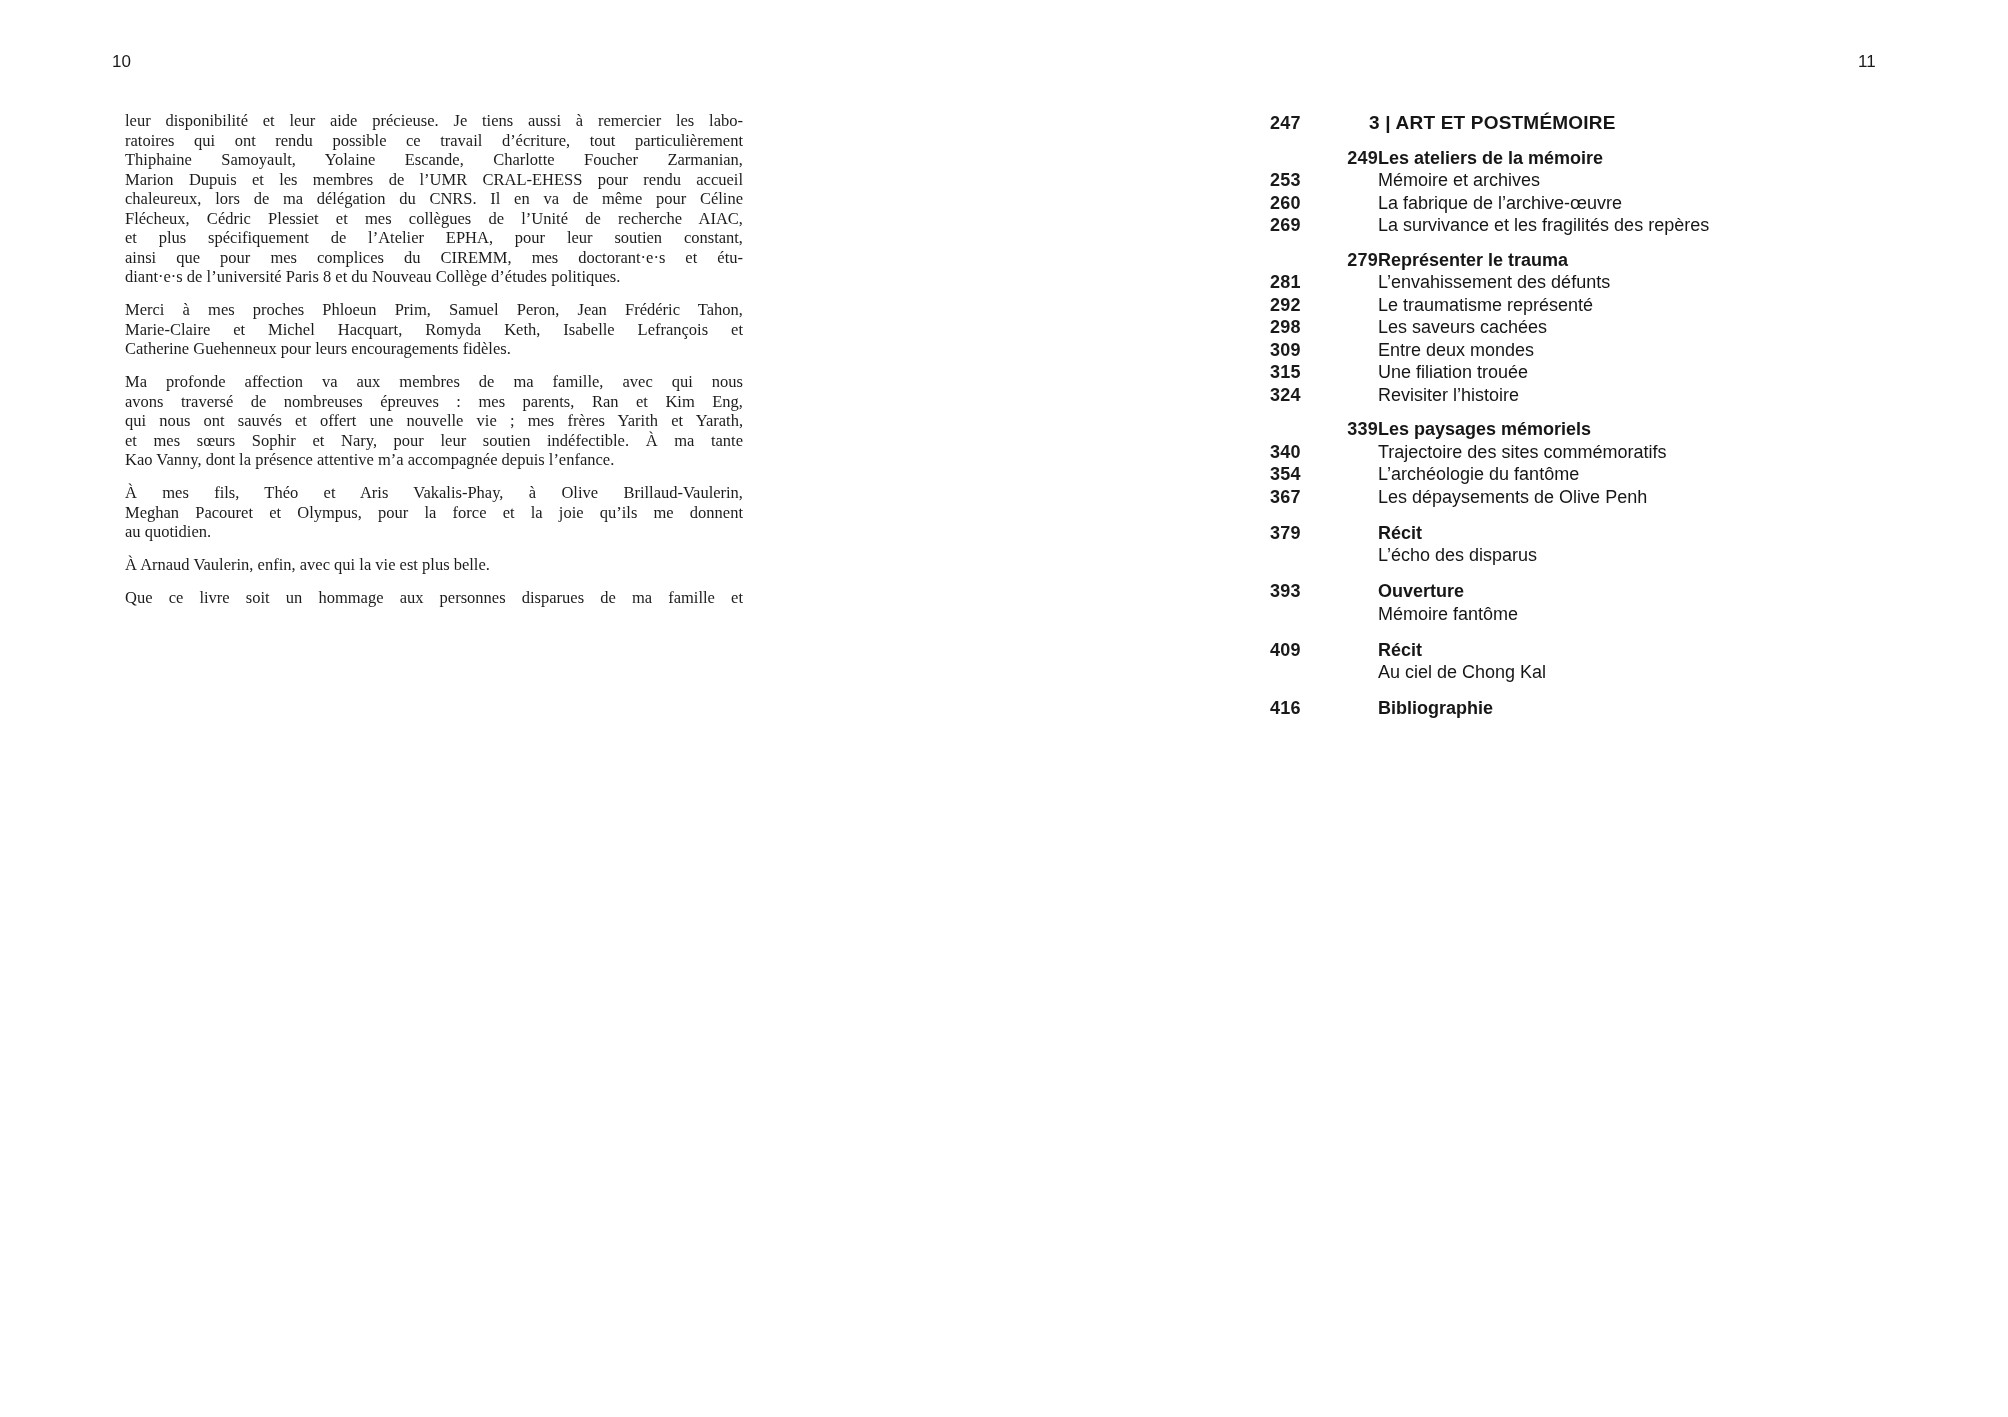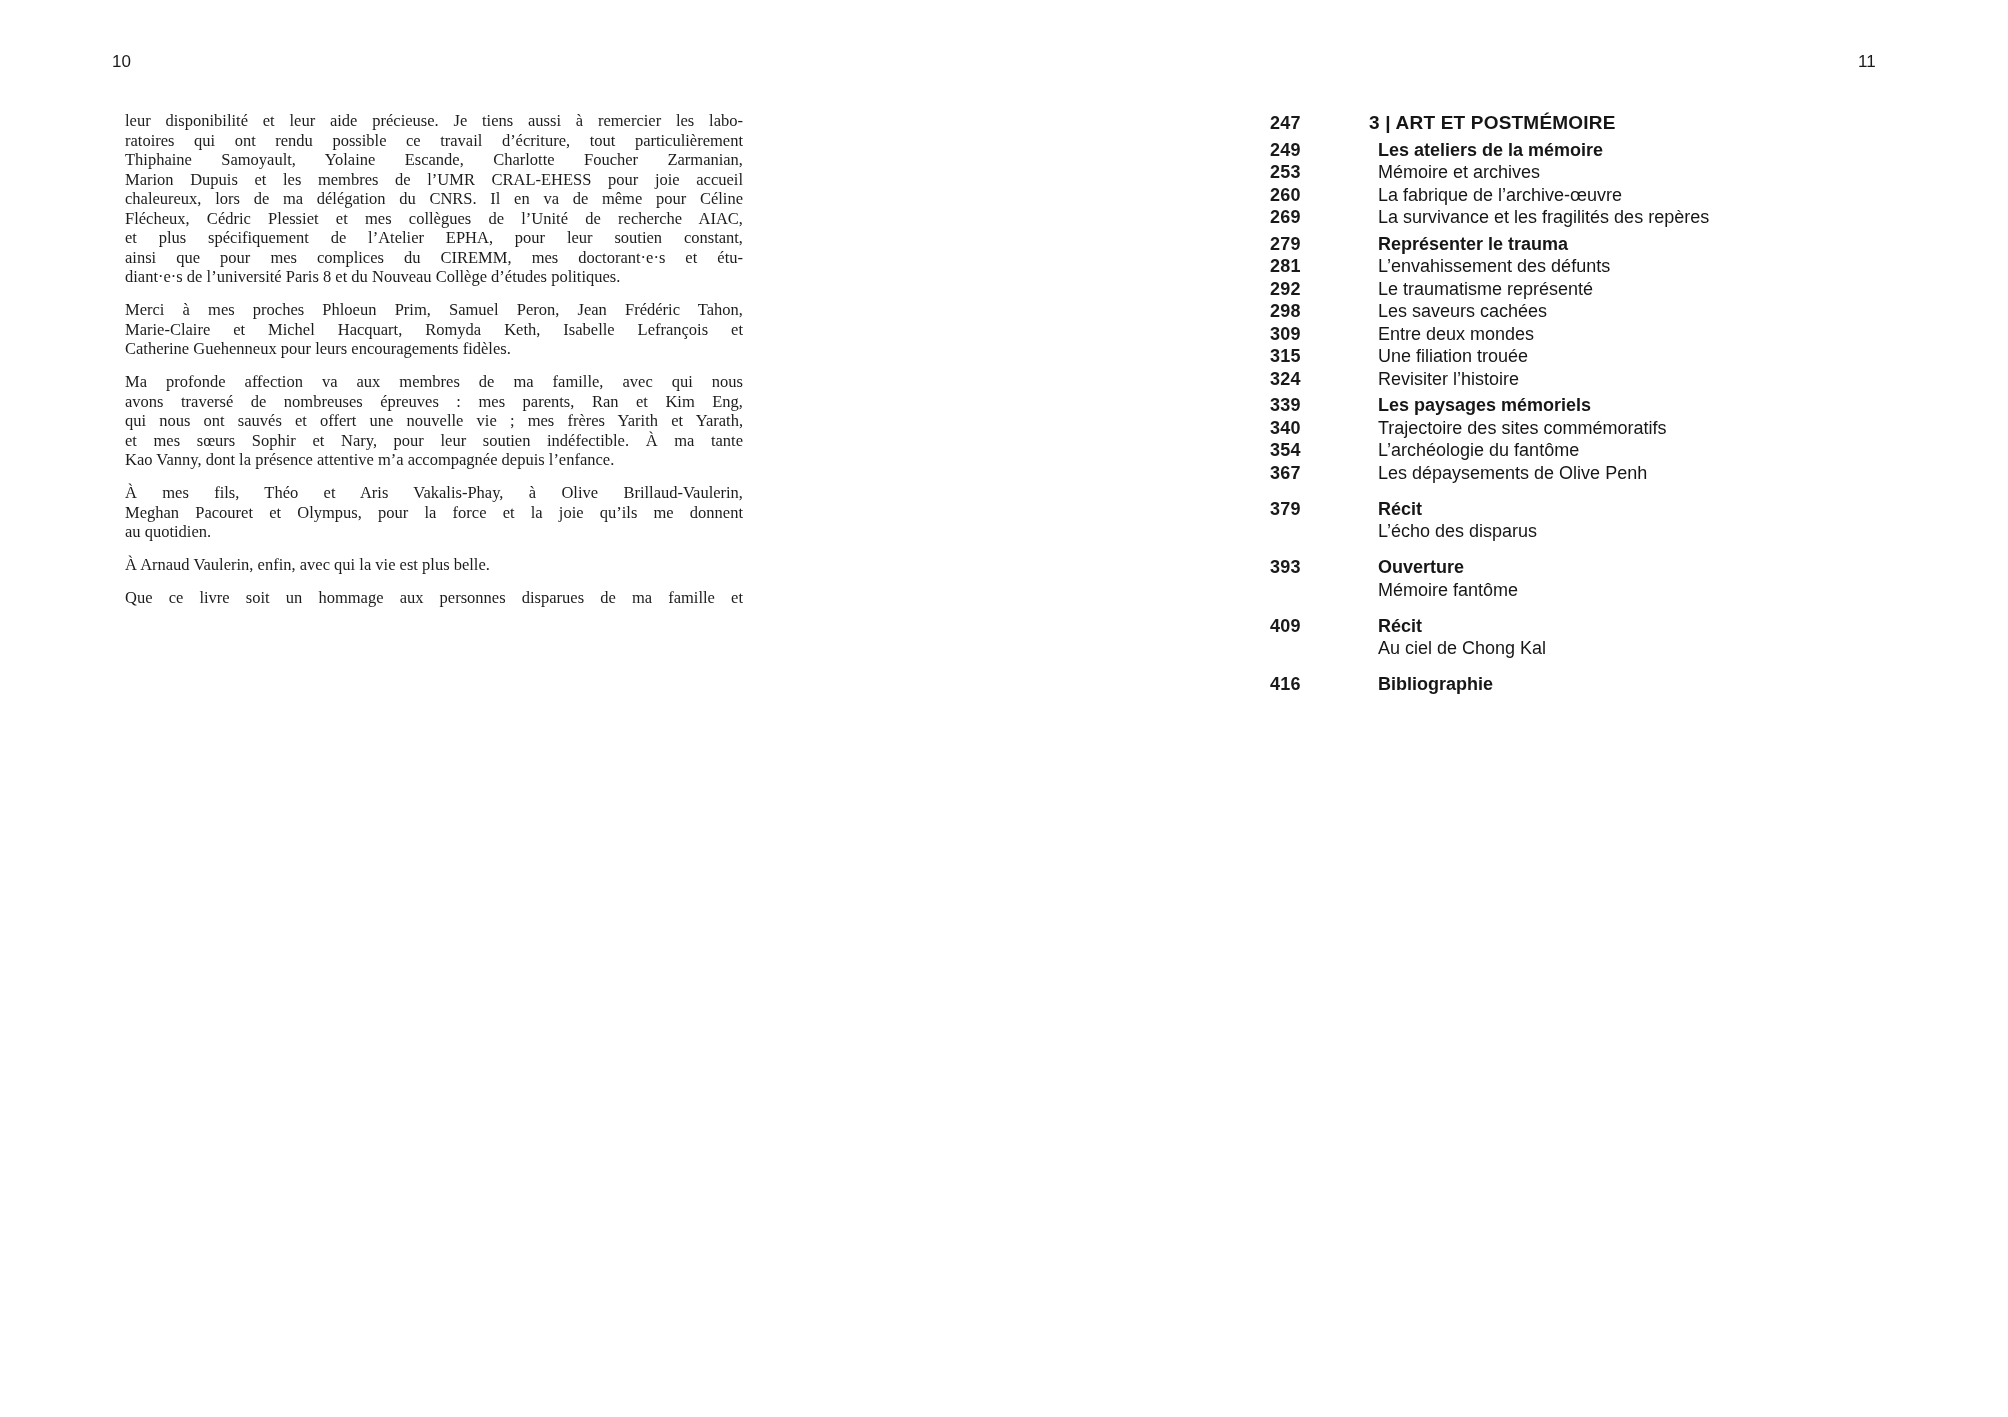--- a/index.html
+++ b/index.html
@@ -46,21 +46,21 @@
     position:absolute;
     left:1270px;top:112px;
     width:560px;
     font-family:"Liberation Sans", sans-serif;
   }
   .toc-row{
     display:flex;
     align-items:baseline;
     line-height:22.5px;
   }
-  .toc-row.gap-s{margin-top:4px;}
+  .toc-row.gap-s{margin-top:12px;text-align:right;}
   .toc-row.gap-l{margin-top:13.5px;}
   .toc-num{
     width:108px;
     flex:0 0 108px;
     font-size:18px;
     font-weight:700;
     color:#1a1a1a;
     letter-spacing:0.2px;
   }
   .toc-title{
@@ -81,21 +81,21 @@
 </head>
 <body>
 
 <div>
   <div id="page-num-left" class="page-num">10</div>
   <div id="ack-block">
       <div class="para">
         <div class="bodyline">leur disponibilité et leur aide précieuse. Je tiens aussi à remercier les labo-</div>
         <div class="bodyline">ratoires qui ont rendu possible ce travail d’écriture, tout particulièrement</div>
         <div class="bodyline">Thiphaine Samoyault, Yolaine Escande, Charlotte Foucher Zarmanian,</div>
-        <div class="bodyline">Marion Dupuis et les membres de l’UMR CRAL-EHESS pour joie accueil</div>
+        <div class="bodyline">Marion Dupuis et les membres de l’UMR CRAL-EHESS pour rendu accueil</div>
         <div class="bodyline">chaleureux, lors de ma délégation du CNRS. Il en va de même pour Céline</div>
         <div class="bodyline">Flécheux, Cédric Plessiet et mes collègues de l’Unité de recherche AIAC,</div>
         <div class="bodyline">et plus spécifiquement de l’Atelier EPHA, pour leur soutien constant,</div>
         <div class="bodyline">ainsi que pour mes complices du CIREMM, mes doctorant·e·s et étu-</div>
         <div class="bodyline last">diant·e·s de l’université Paris 8 et du Nouveau Collège d’études politiques.</div>
       </div>
       <div class="para">
         <div class="bodyline">Merci à mes proches Phloeun Prim, Samuel Peron, Jean Frédéric Tahon,</div>
         <div class="bodyline">Marie-Claire et Michel Hacquart, Romyda Keth, Isabelle Lefrançois et</div>
         <div class="bodyline last">Catherine Guehenneux pour leurs encouragements fidèles.</div>

